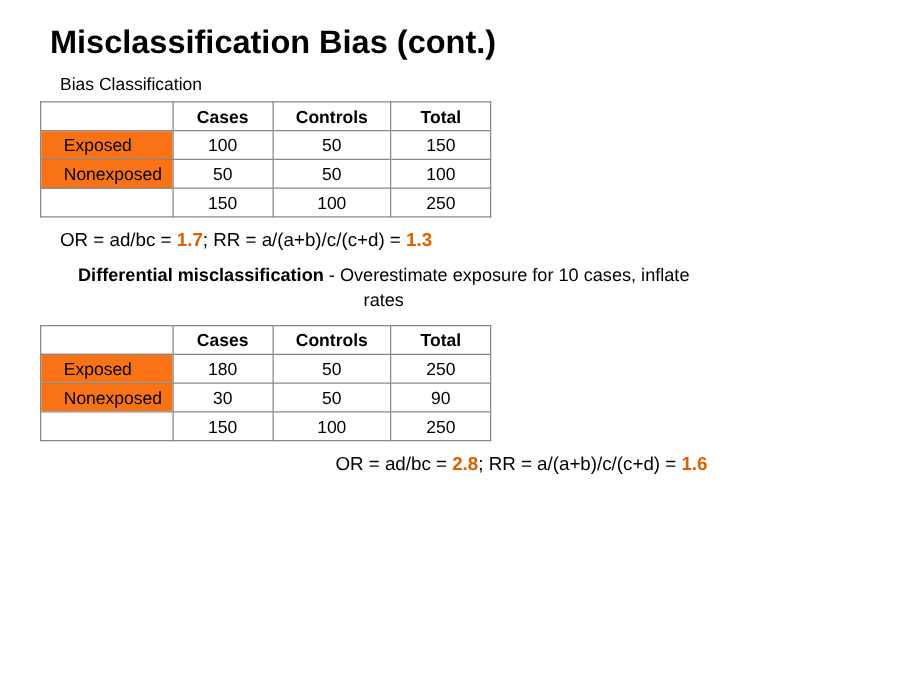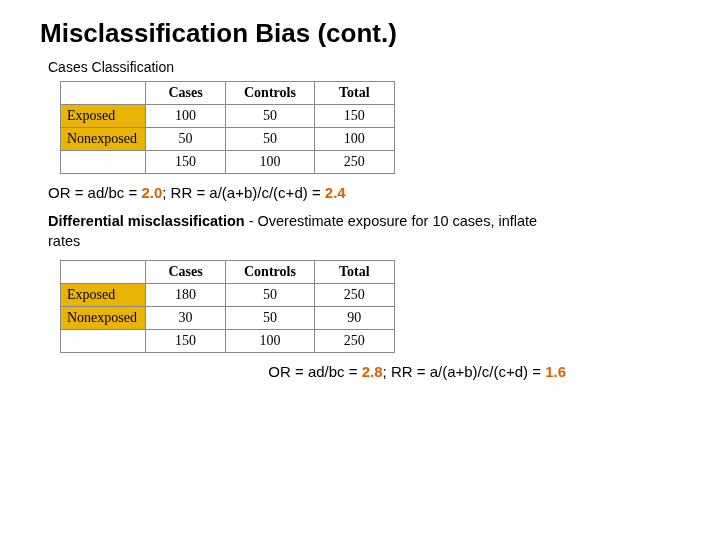--- a/index.html
+++ b/index.html
@@ -28,38 +28,37 @@
     }
 
     .section-label {
       font-size: 14px;
       margin-left: 18px;
       margin-bottom: 6px;
     }
 
     table {
       border-collapse: collapse;
-      margin-left: 30px;
-      font-family: Liberation Serif, serif;
+      margin-left: 2px;
     }
 
     table td {
       border: 1px solid #888;
       padding: 3px 18px;
       text-align: center;
       font-size: 14px;
       min-width: 80px;
     }
 
     table td.row-label {
       text-align: left;
-      padding-left: 6px;
+      padding-left: 18px;
       padding-right: 8px;
       border: 1px solid #888;
-      background: #eab308;
+      background: #f97316;
     }
 
     table td.empty-cell {
       border: 1px solid #888;
       background: #fff;
     }
 
     table thead td {
       font-weight: bold;
     }
@@ -71,20 +70,21 @@
 
     .highlight-orange {
       color: #e06000;
       font-weight: bold;
     }
 
     .diff-text {
       margin: 8px 0 8px 18px;
       font-size: 14.5px;
       line-height: 1.4;
+      text-align: center;
     }
 
     .diff-text strong {
       font-weight: bold;
     }
 
     .section-gap {
       margin-top: 10px;
     }
 
@@ -94,21 +94,21 @@
       text-align: right;
     }
   </style>
 </head>
 <body>
 
 <div class="page">
 
   <div class="main-title">Misclassification Bias (cont.)</div>
 
-  <div class="section-label">Cases Classification</div>
+  <div class="section-label">Bias Classification</div>
 
   <table>
     <thead>
       <tr>
         <td class="empty-cell"></td>
         <td>Cases</td>
         <td>Controls</td>
         <td>Total</td>
       </tr>
     </thead>
@@ -128,21 +128,21 @@
       <tr>
         <td class="empty-cell"></td>
         <td>150</td>
         <td>100</td>
         <td>250</td>
       </tr>
     </tbody>
   </table>
 
   <div class="formula-line">
-    <span>OR = ad/bc = </span><span class="highlight-orange">2.0</span><span>;  RR = a/(a+b)/c/(c+d) = </span><span class="highlight-orange">2.4</span>
+    <span>OR = ad/bc = </span><span class="highlight-orange">1.7</span><span>;  RR = a/(a+b)/c/(c+d) = </span><span class="highlight-orange">1.3</span>
   </div>
 
   <div class="diff-text section-gap">
     <strong>Differential misclassification</strong><span> - Overestimate exposure for 10 cases, inflate rates</span>
   </div>
 
   <table style="margin-top:6px;">
     <thead>
       <tr>
         <td class="empty-cell"></td>

